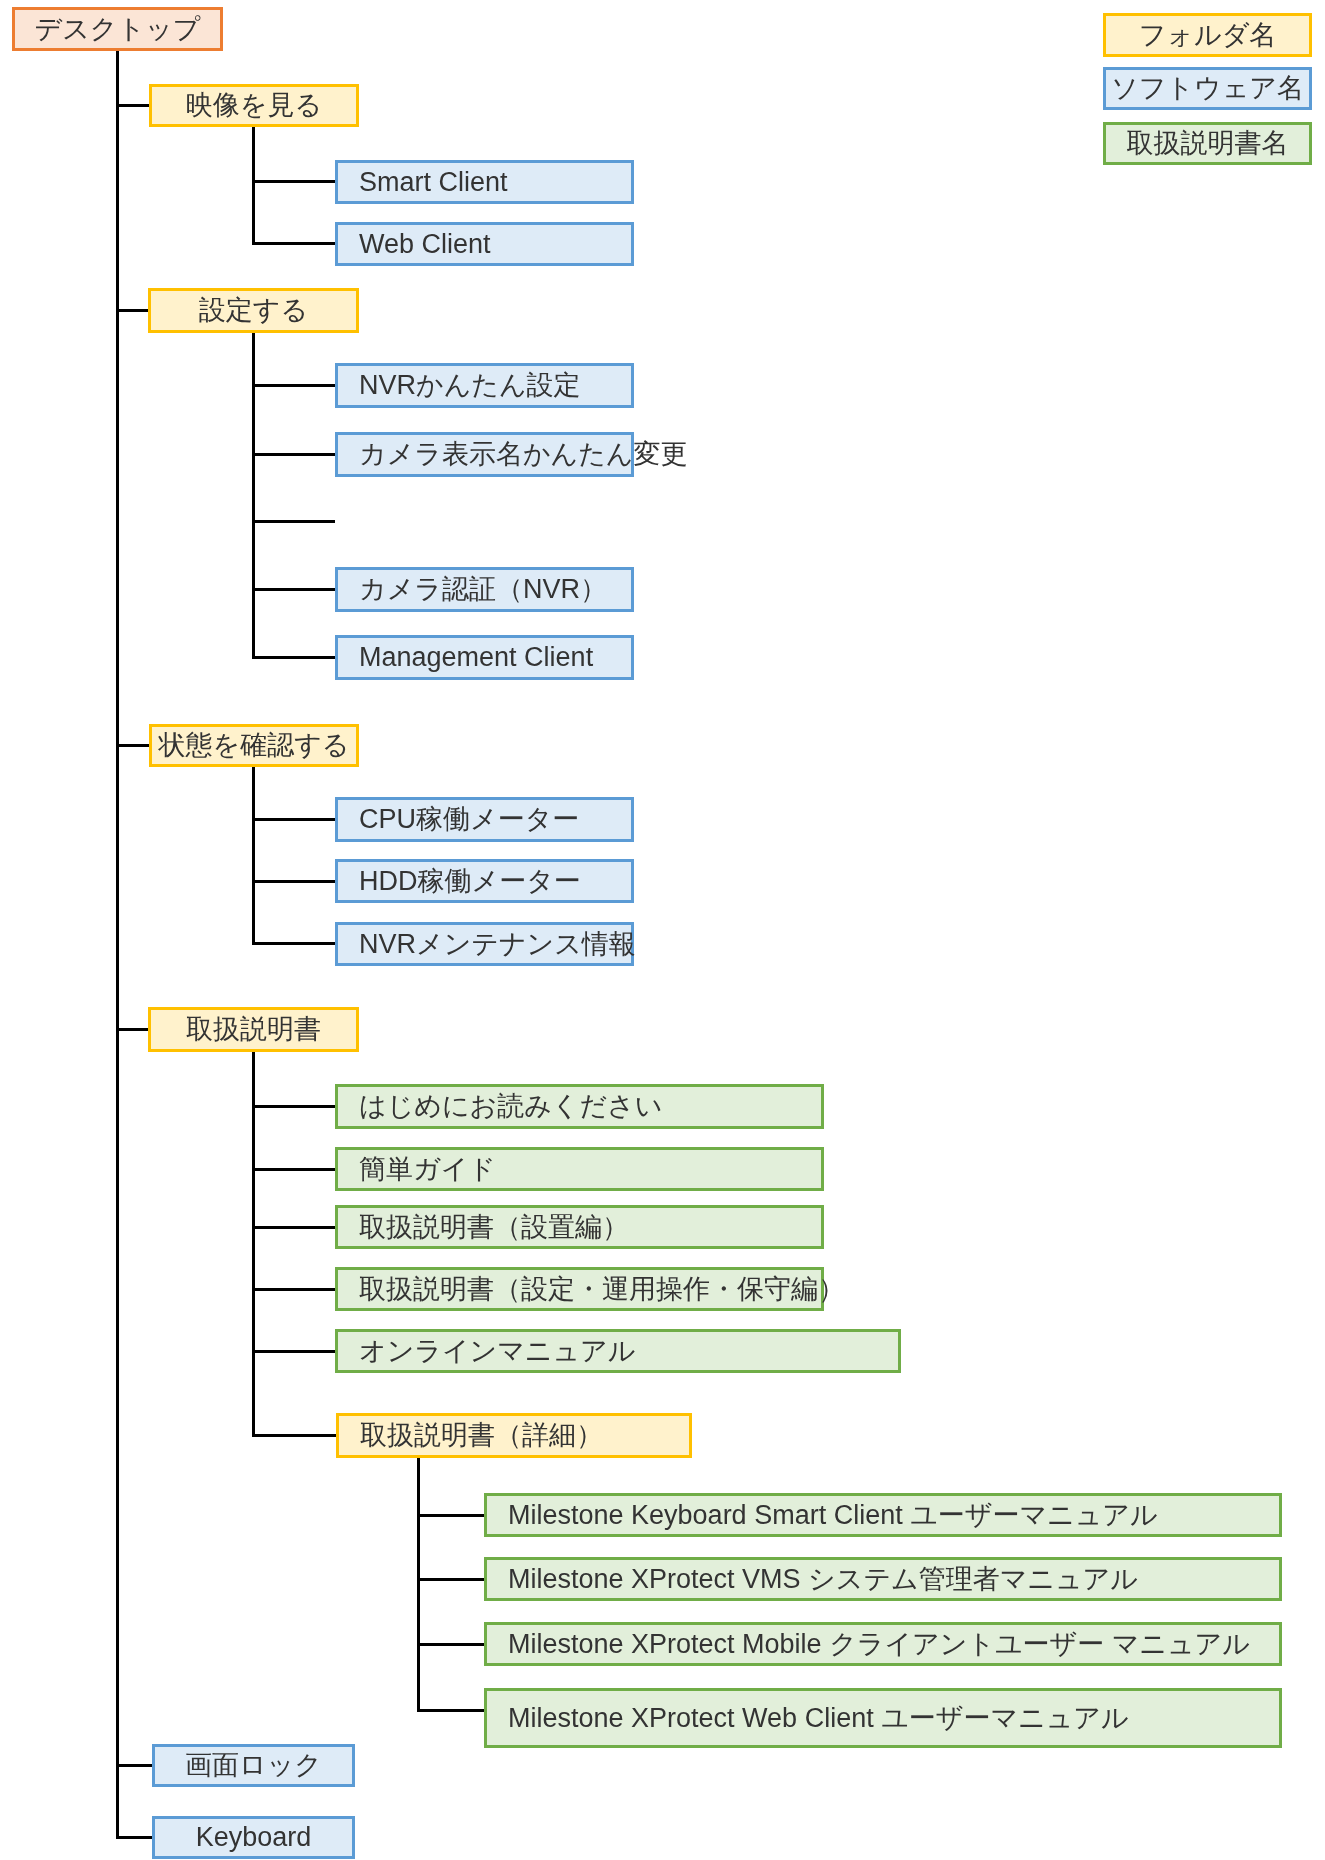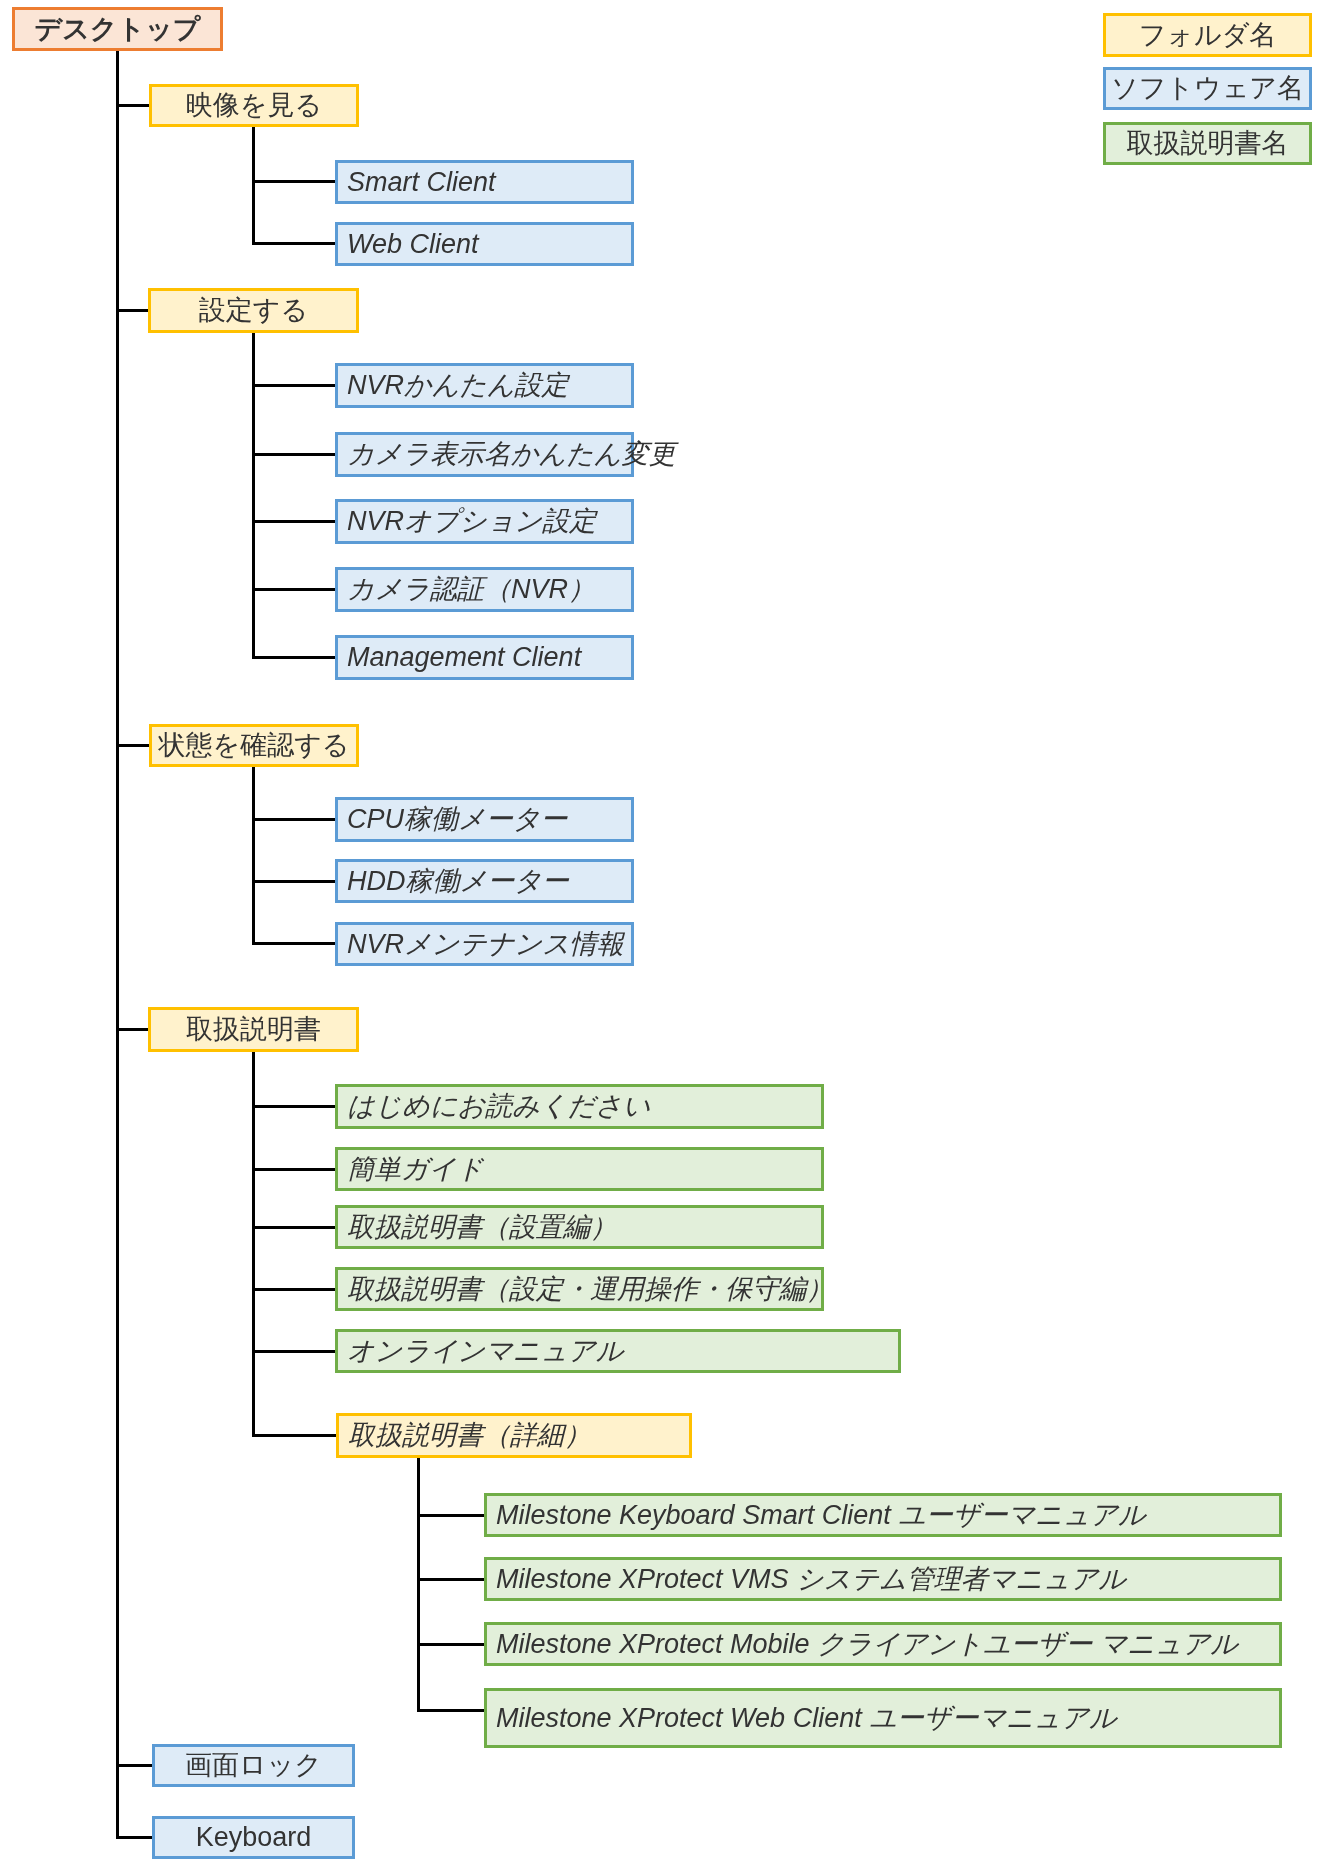--- a/index.html
+++ b/index.html
@@ -15,22 +15,22 @@
     font-family:"Liberation Sans","DejaVu Sans",sans-serif;
     color:#333333;
   }
   #diagram{position:relative;width:1325px;height:1860px;overflow:hidden;}
   .node{
     position:absolute;box-sizing:border-box;
     border:3px solid;display:flex;align-items:center;
     font-size:27px;line-height:1;white-space:nowrap;
   }
   .node.center{justify-content:center;}
-  .node.left{padding-left:9px;justify-content:flex-start;font-style:italic;}
-  .desktop{background:var(--desktop-fill);border-color:var(--desktop-border);font-weight:bold;}
+  .node.left{padding-left:21px;justify-content:flex-start;}
+  .desktop{background:var(--desktop-fill);border-color:var(--desktop-border);}
   .folder{background:var(--folder-fill);border-color:var(--folder-border);}
   .software{background:var(--software-fill);border-color:var(--software-border);}
   .manual{background:var(--manual-fill);border-color:var(--manual-border);}
   .line{position:absolute;background:var(--connector);}
 </style>
 </head>
 <body>
 
 <div id="diagram">
 
@@ -57,21 +57,20 @@
 
   <div class="node folder center" style="left:148px;top:288px;width:211px;height:45px">設定する</div>
   <div class="line" style="left:252px;top:333px;width:3px;height:326px"></div>
   <div class="line" style="left:252px;top:384px;width:83px;height:3px"></div>
   <div class="line" style="left:252px;top:453px;width:83px;height:3px"></div>
   <div class="line" style="left:252px;top:520px;width:83px;height:3px"></div>
   <div class="line" style="left:252px;top:588px;width:83px;height:3px"></div>
   <div class="line" style="left:252px;top:656px;width:83px;height:3px"></div>
   <div class="node software left" style="left:335px;top:363px;width:299px;height:45px">NVRかんたん設定</div>
   <div class="node software left" style="left:335px;top:432px;width:299px;height:45px">カメラ表示名かんたん変更</div>
-  <div class="node software left" style="left:335px;top:499px;width:299px;height:45px">NVRオプション設定</div>
   <div class="node software left" style="left:335px;top:567px;width:299px;height:45px">カメラ認証（NVR）</div>
   <div class="node software left" style="left:335px;top:635px;width:299px;height:45px">Management Client</div>
 
   <div class="node folder center" style="left:149px;top:724px;width:210px;height:43px">状態を確認する</div>
   <div class="line" style="left:252px;top:767px;width:3px;height:178px"></div>
   <div class="line" style="left:252px;top:818px;width:83px;height:3px"></div>
   <div class="line" style="left:252px;top:880px;width:83px;height:3px"></div>
   <div class="line" style="left:252px;top:942px;width:83px;height:3px"></div>
   <div class="node software left" style="left:335px;top:797px;width:299px;height:45px">CPU稼働メーター</div>
   <div class="node software left" style="left:335px;top:859px;width:299px;height:44px">HDD稼働メーター</div>

